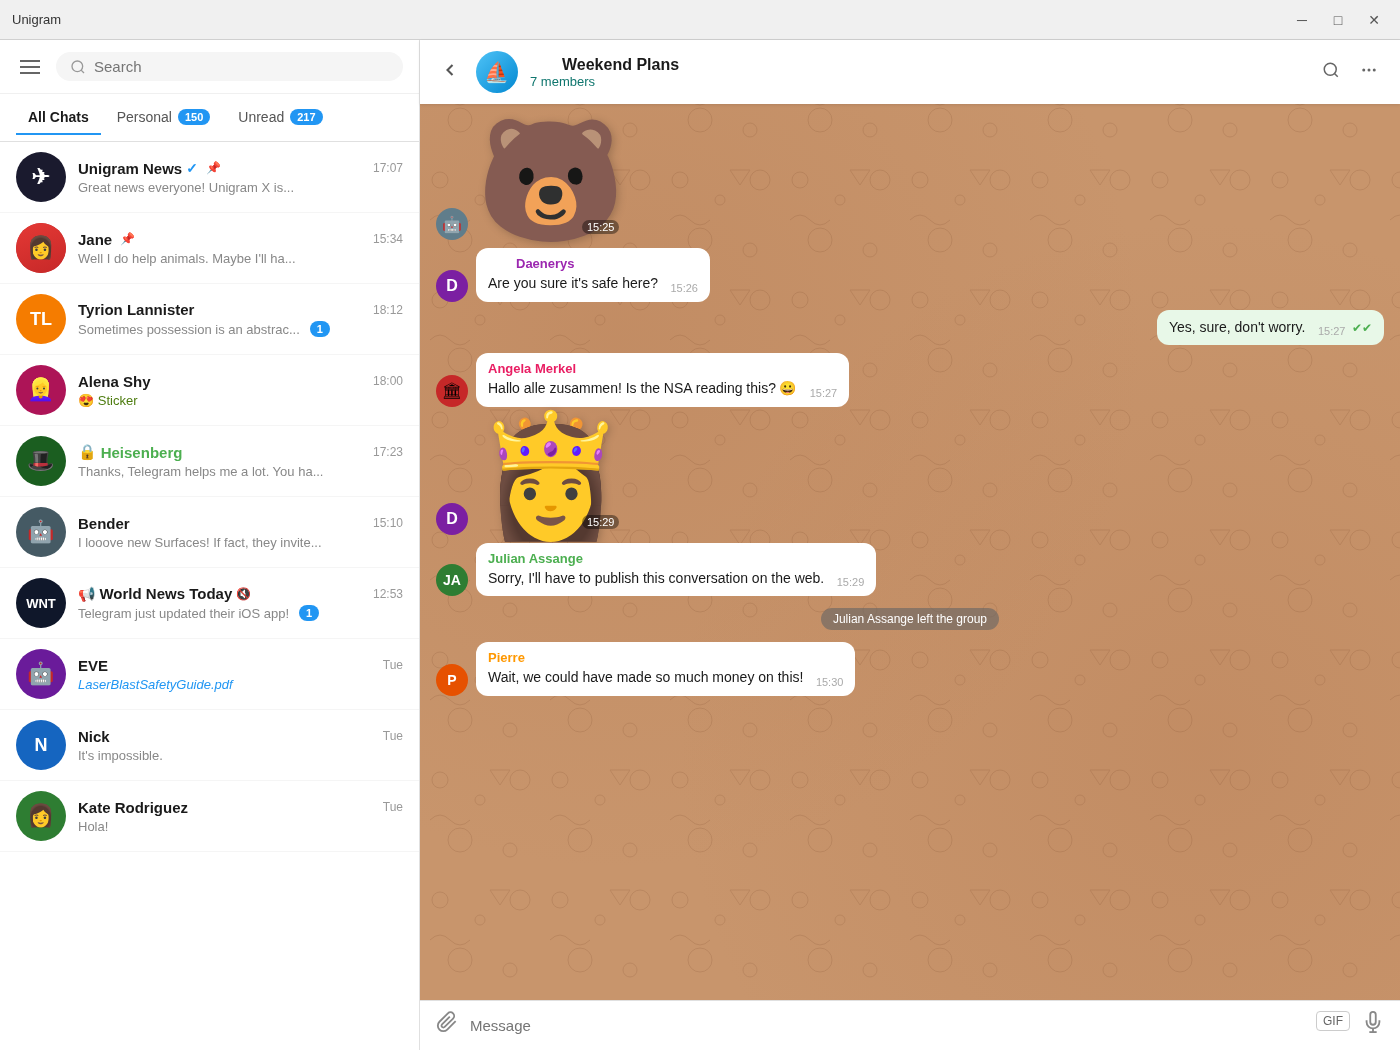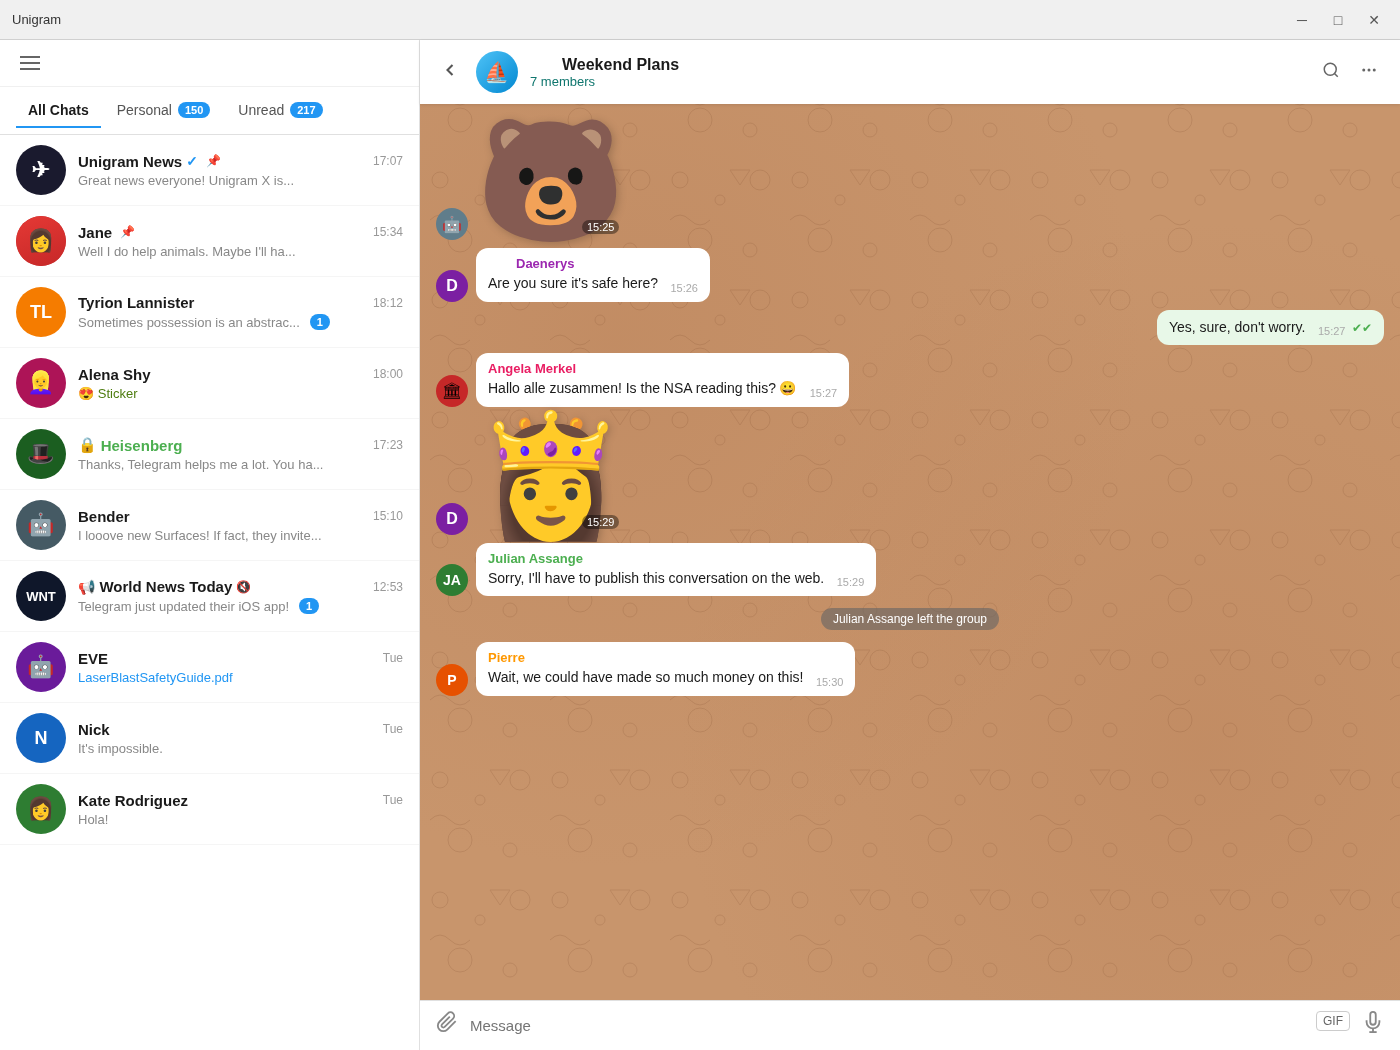--- a/index.html
+++ b/index.html
@@ -266,20 +266,27 @@
 <div class="main-layout">
 
   <div class="sidebar">
 
     <div class="sidebar-header">
       <button class="hamburger-btn">
         <span></span>
         <span></span>
         <span></span>
       </button>
+      <div class="search-box">
+        <svg width="16" height="16" viewBox="0 0 24 24" fill="none" stroke="#999" stroke-width="2">
+          <circle cx="11" cy="11" r="8"></circle>
+            <line x1="21" y1="21" x2="16.65" y2="16.65"></line>
+        </svg>
+        <input type="text" placeholder="Search" style="">
+      </div>
     </div>
 
     <div class="sidebar-tabs">
       <div class="tab active">
         <span>All Chats</span>
       </div>
       <div class="tab">
         <span>Personal</span>
         <span class="tab-badge">150</span>
       </div>
@@ -415,21 +422,21 @@
       <div class="chat-item">
         <div class="avatar" style="background:#6a1b9a; font-size:22px;">🤖</div>
         <div class="chat-info">
           <div class="chat-name-row">
             <div class="chat-name">
               <span>EVE</span>
             </div>
             <span class="chat-time">Tue</span>
           </div>
           <div class="chat-preview">
-            <span style="color:#2196f3;">LaserBlastSafetyGuide.pdf</span>
+            <span style="color:#2196f3;font-style:italic;">LaserBlastSafetyGuide.pdf</span>
           </div>
         </div>
       </div>
 
       <div class="chat-item">
         <div class="avatar" style="background:#1565c0;">
           <span>N</span>
         </div>
         <div class="chat-info">
           <div class="chat-name-row">

